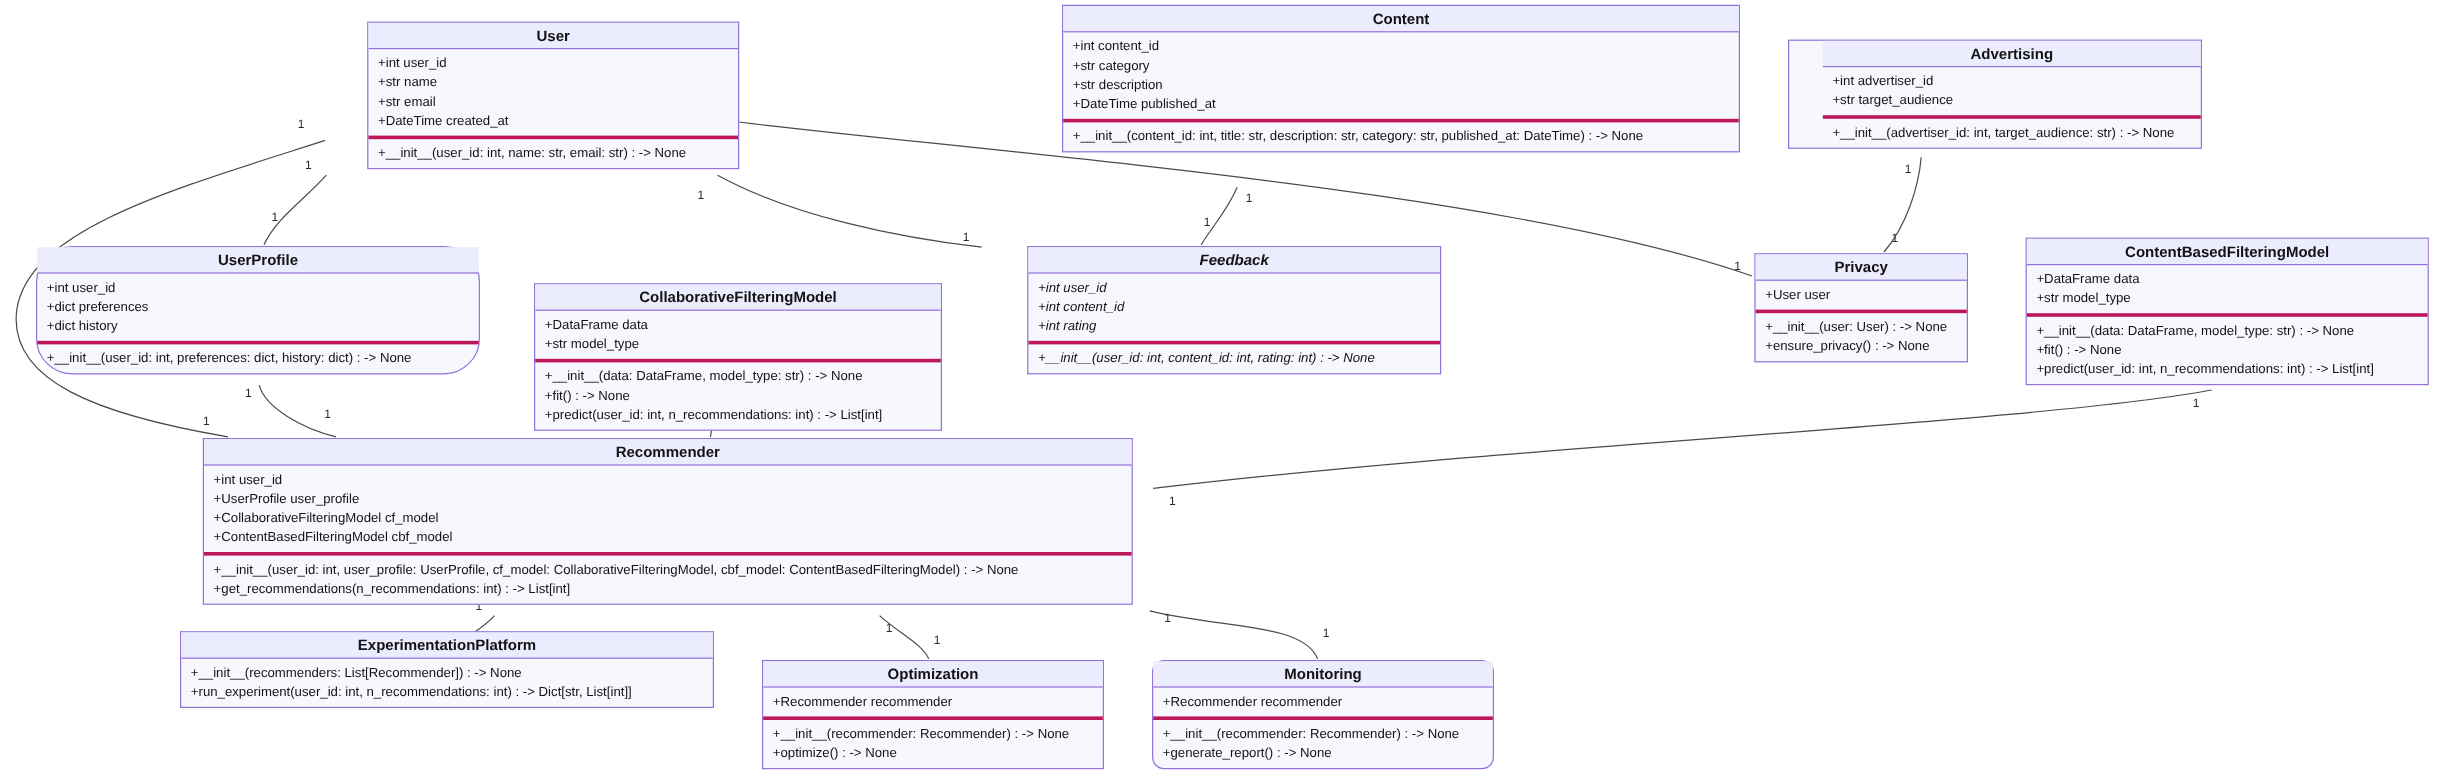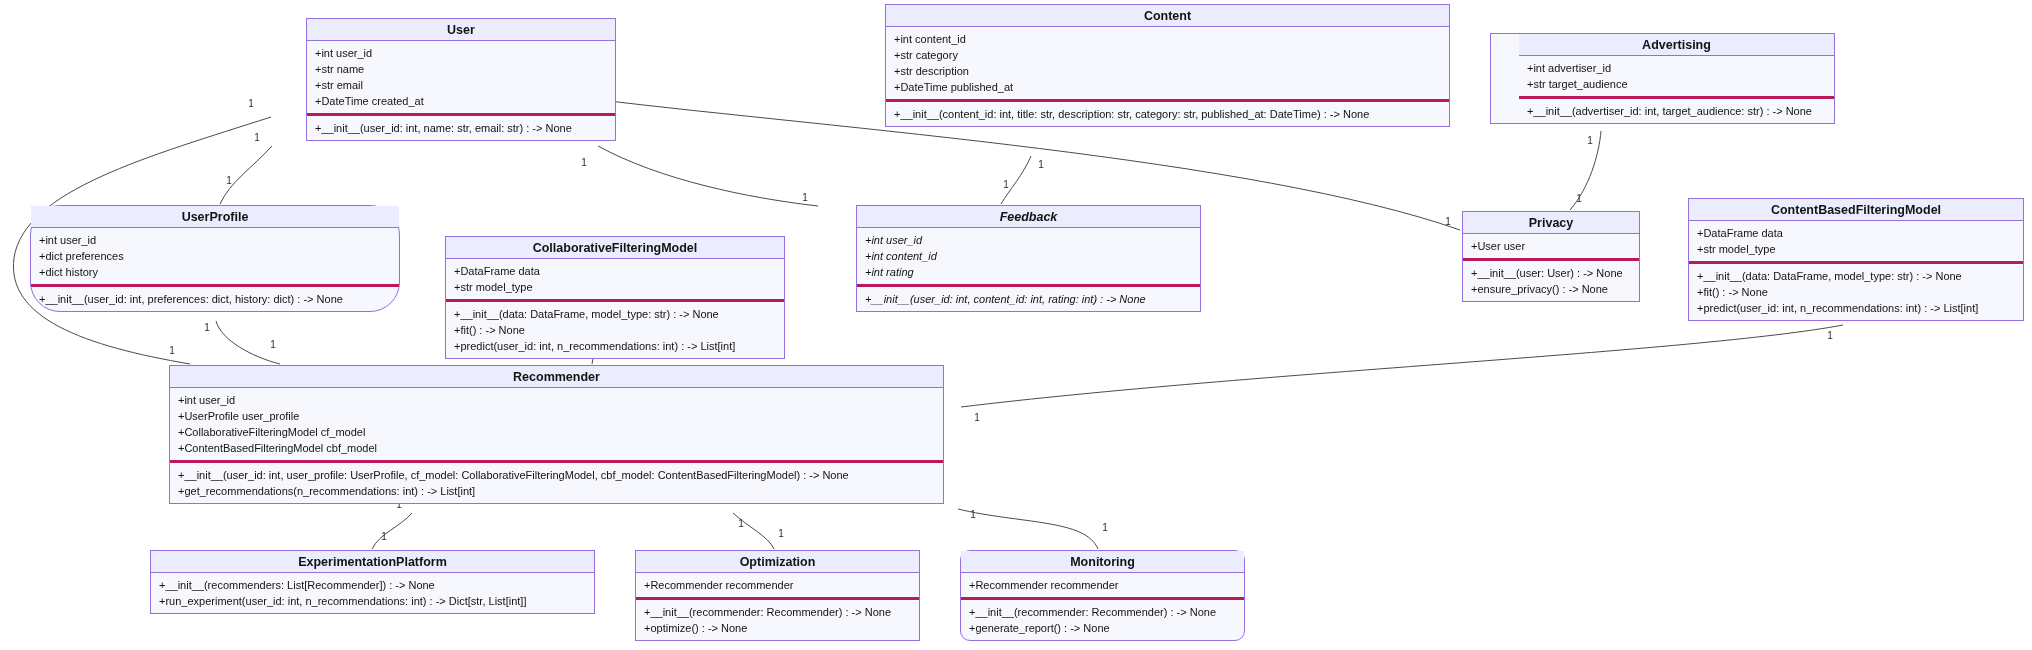--- a/index.html
+++ b/index.html
@@ -164,21 +164,21 @@
         <div class="uml-row">+int user_id</div>
         <div class="uml-row">+UserProfile user_profile</div>
         <div class="uml-row">+CollaborativeFilteringModel cf_model</div>
         <div class="uml-row">+ContentBasedFilteringModel cbf_model</div>
       </div>
       <div class="uml-methods">
         <div class="uml-row">+__init__(user_id: int, user_profile: UserProfile, cf_model: CollaborativeFilteringModel, cbf_model: ContentBasedFilteringModel) : -&gt; None</div>
         <div class="uml-row">+get_recommendations(n_recommendations: int) : -&gt; List[int]</div>
       </div>
     </div>
-    <div class="uml-class" style="left: 150px; top: 550px; min-width: 445px;">
+    <div class="uml-class" style="left: 150px; top: 526px; min-width: 445px;">
       <div class="uml-title">ExperimentationPlatform</div>
       <div class="uml-methods">
         <div class="uml-row">+__init__(recommenders: List[Recommender]) : -&gt; None</div>
         <div class="uml-row">+run_experiment(user_id: int, n_recommendations: int) : -&gt; Dict[str, List[int]]</div>
       </div>
     </div>
     <div class="uml-class" style="left: 635px; top: 550px; min-width: 285px;">
       <div class="uml-title">Optimization</div>
       <div class="uml-attrs">
         <div class="uml-row">+Recommender recommender</div>

